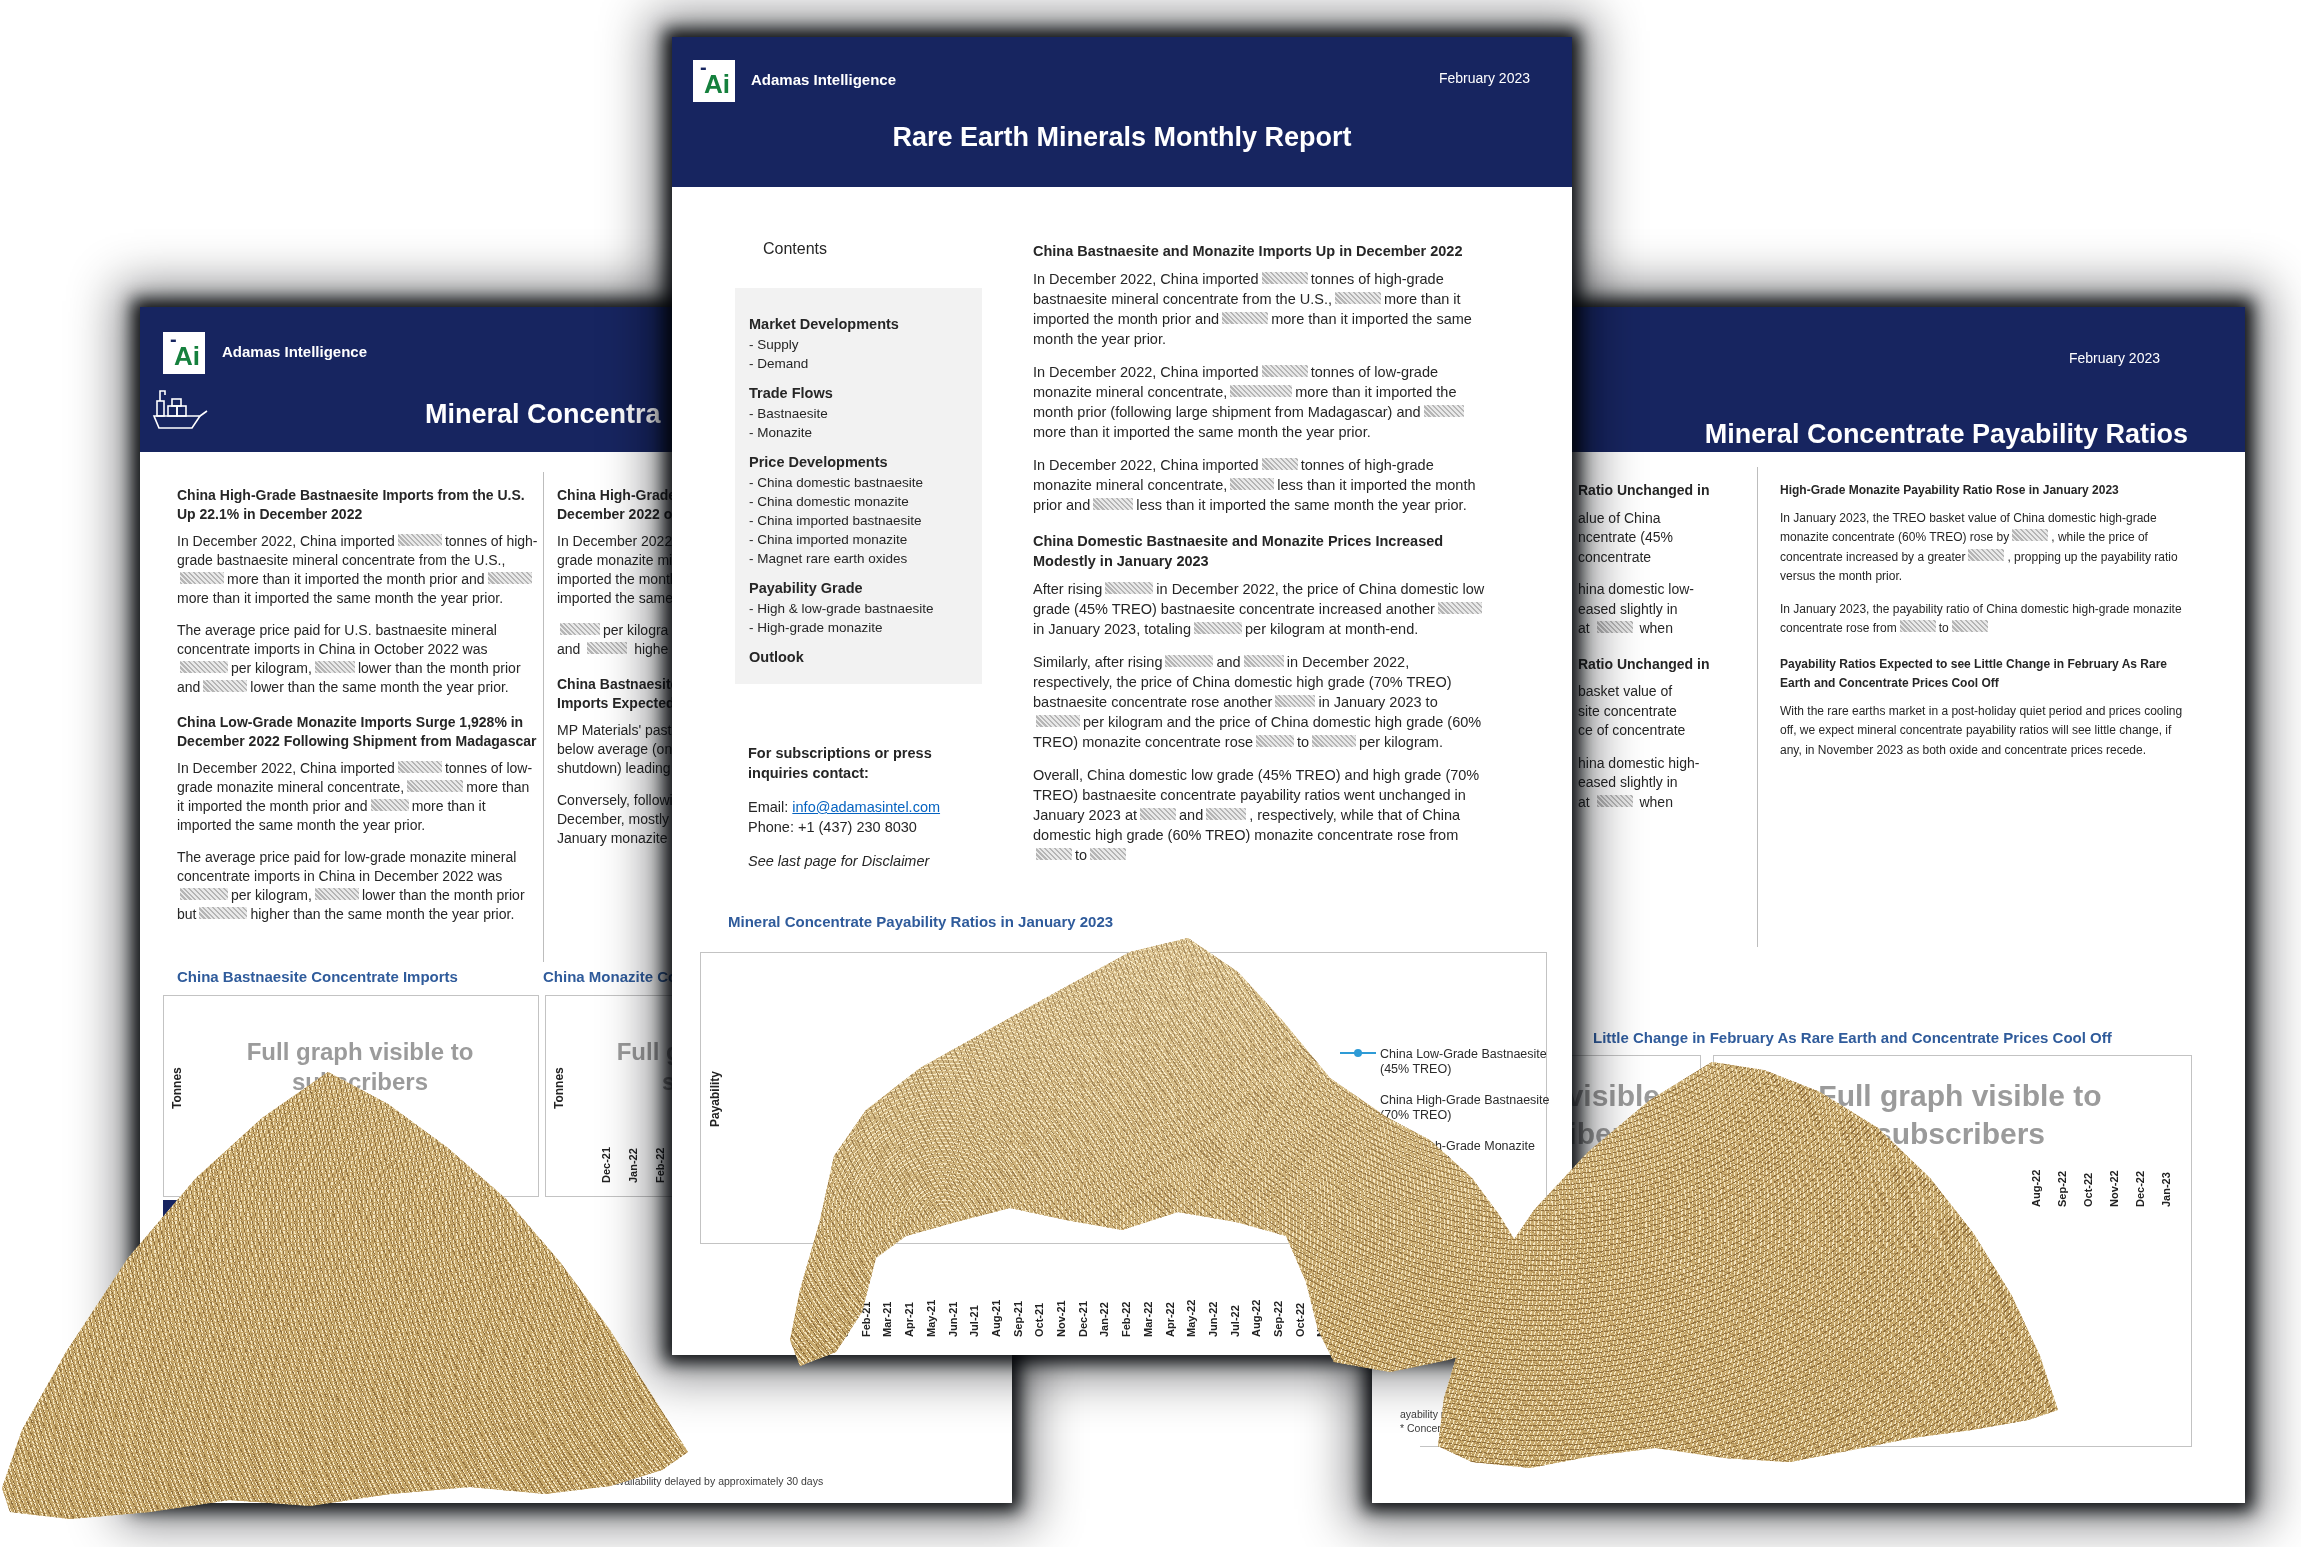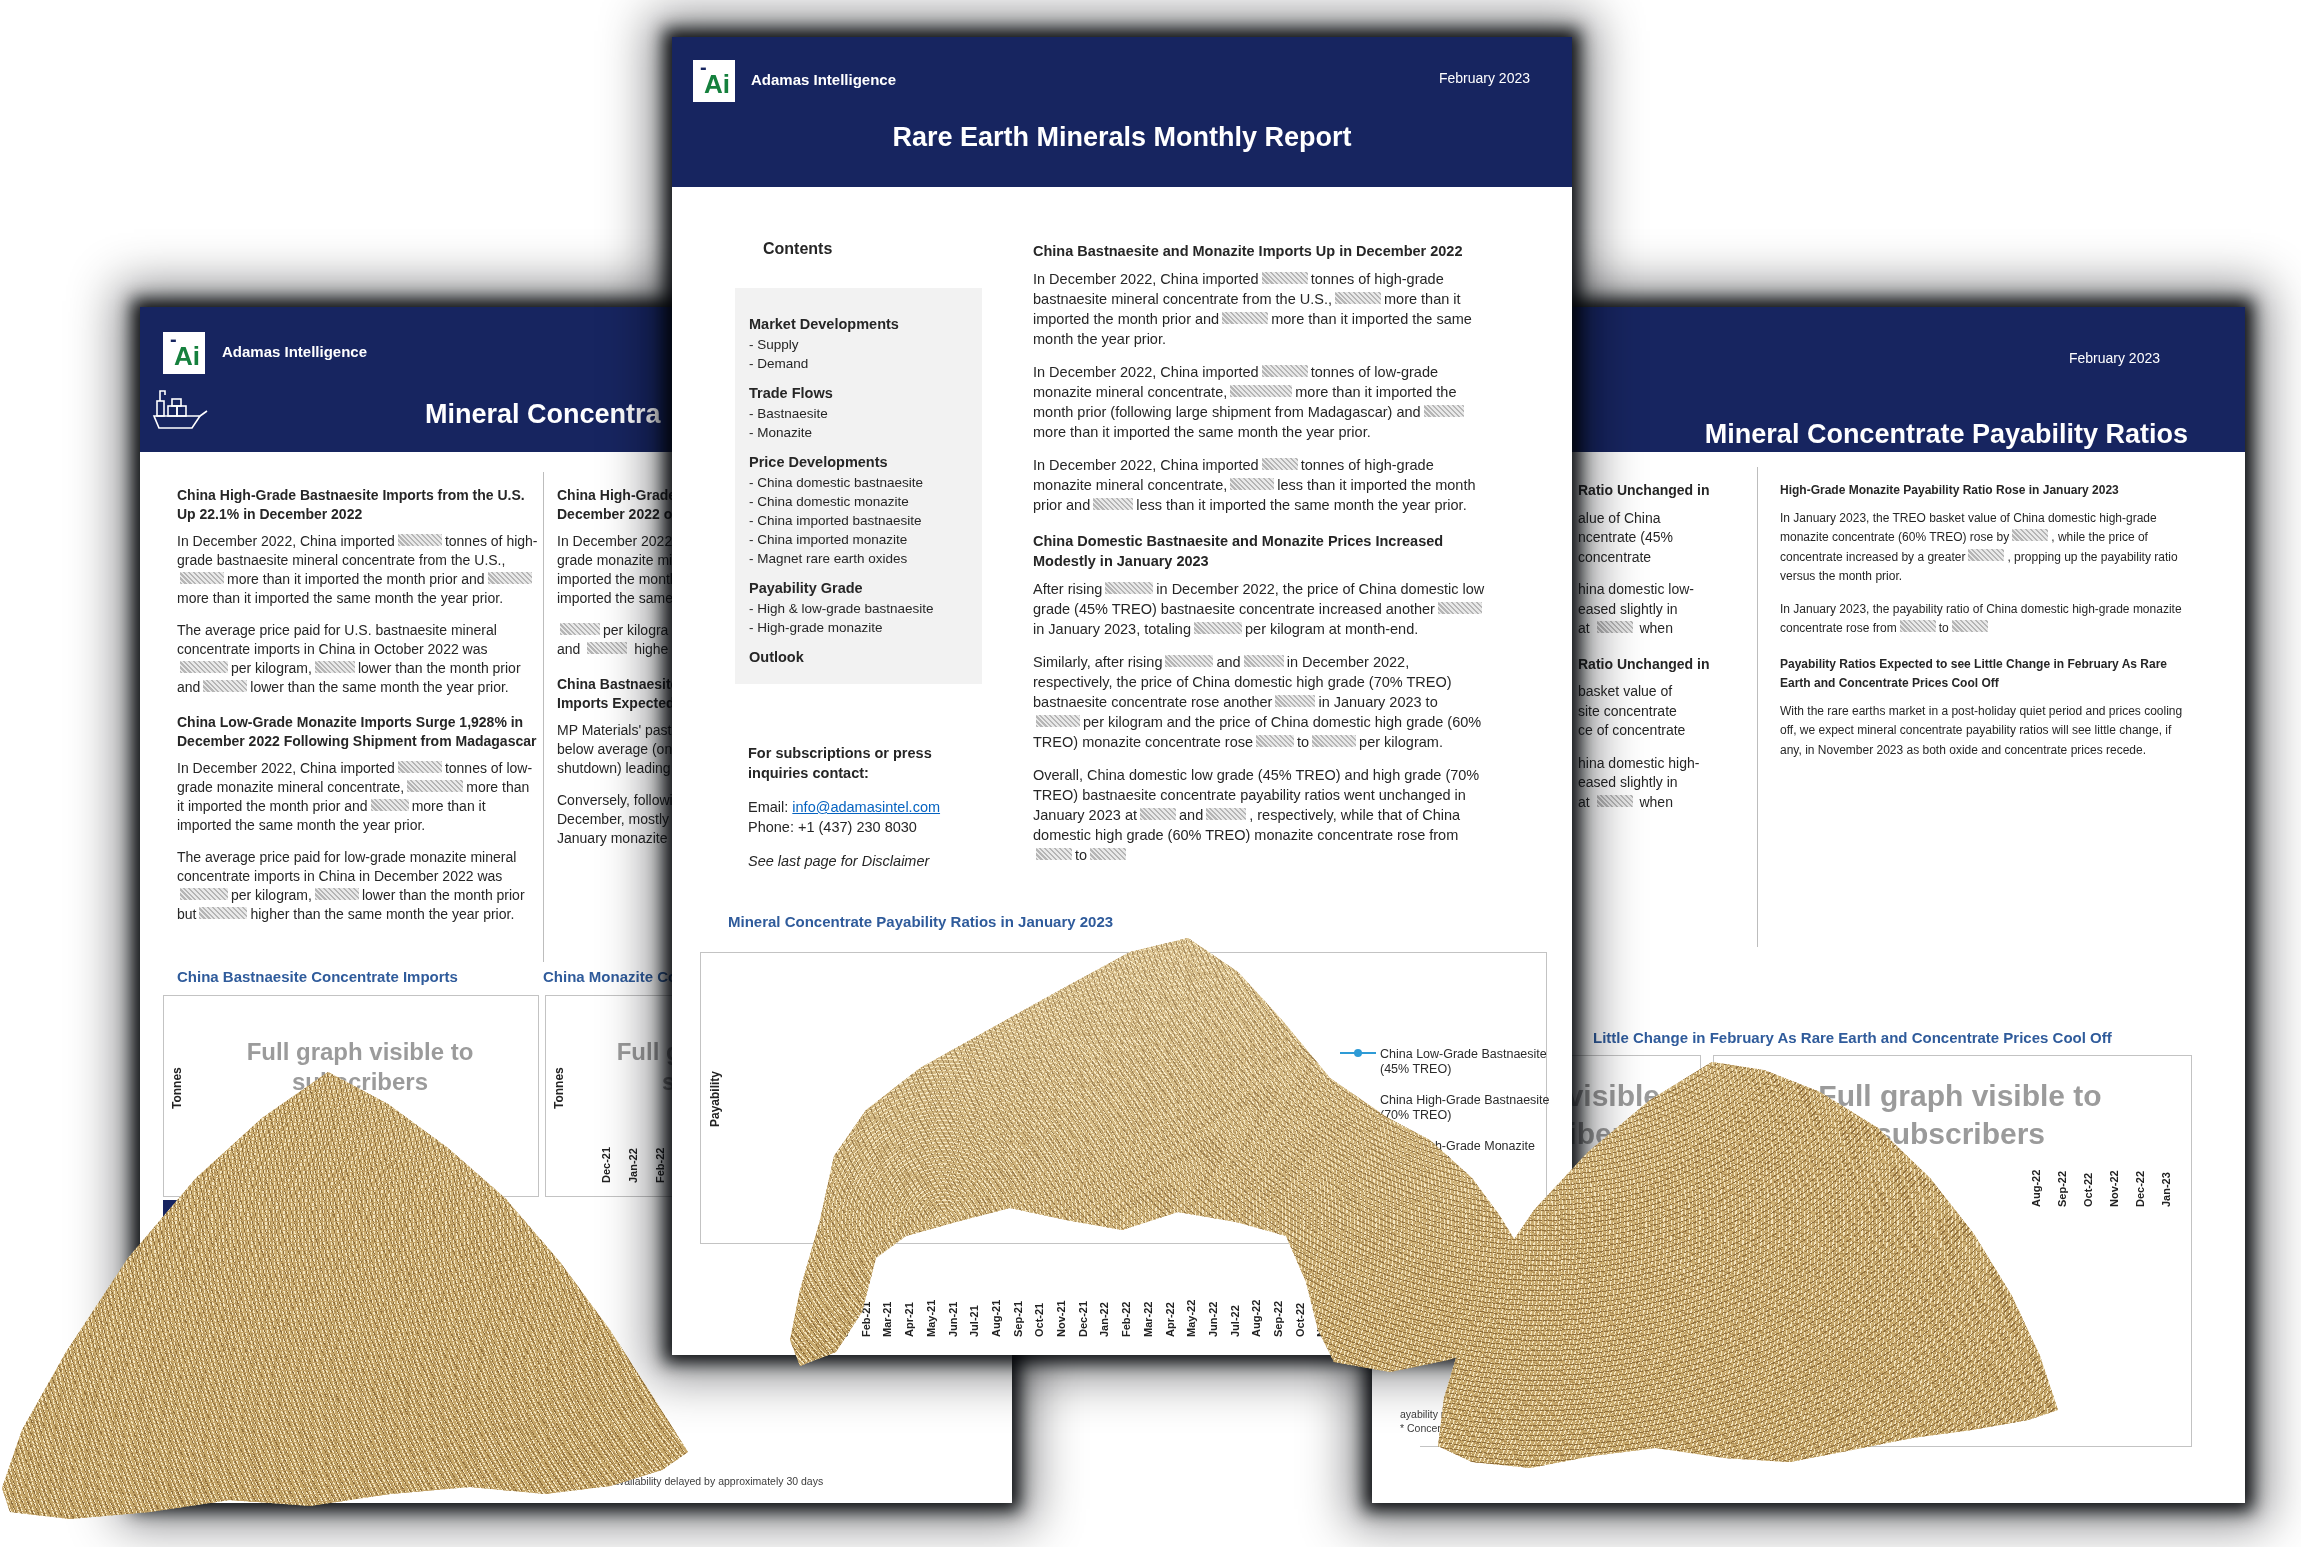--- a/index.html
+++ b/index.html
@@ -216,21 +216,21 @@
     <div class="hdr" style="height:150px;">
       <div class="ailogo" style="left:21px;top:23px;">
         <span class="dash">-</span>
         <span class="ai">Ai</span>
       </div>
       <div class="brand" style="left:79px;top:34px;">Adamas Intelligence</div>
       <div class="hdate" style="right:42px;top:33px;">February 2023</div>
       <div class="ptitle" style="left:0;right:0;top:85px;text-align:center;">Rare Earth Minerals Monthly Report</div>
     </div>
 
-    <div style="position:absolute;left:91px;top:203px;font-size:16px;font-weight:bold;">Contents</div>
+    <div style="position:absolute;left:91px;top:203px;font-size:16px;font-weight:normal;">Contents</div>
     <div class="graybox" id="contentsBox" style="left:63px;top:251px;width:219px;">
         <div class="gh">Market Developments</div>
         <div class="gi">- Supply</div>
         <div class="gi">- Demand</div>
         <div class="gh">Trade Flows</div>
         <div class="gi">- Bastnaesite</div>
         <div class="gi">- Monazite</div>
         <div class="gh">Price Developments</div>
         <div class="gi">- China domestic bastnaesite</div>
         <div class="gi">- China domestic monazite</div>

